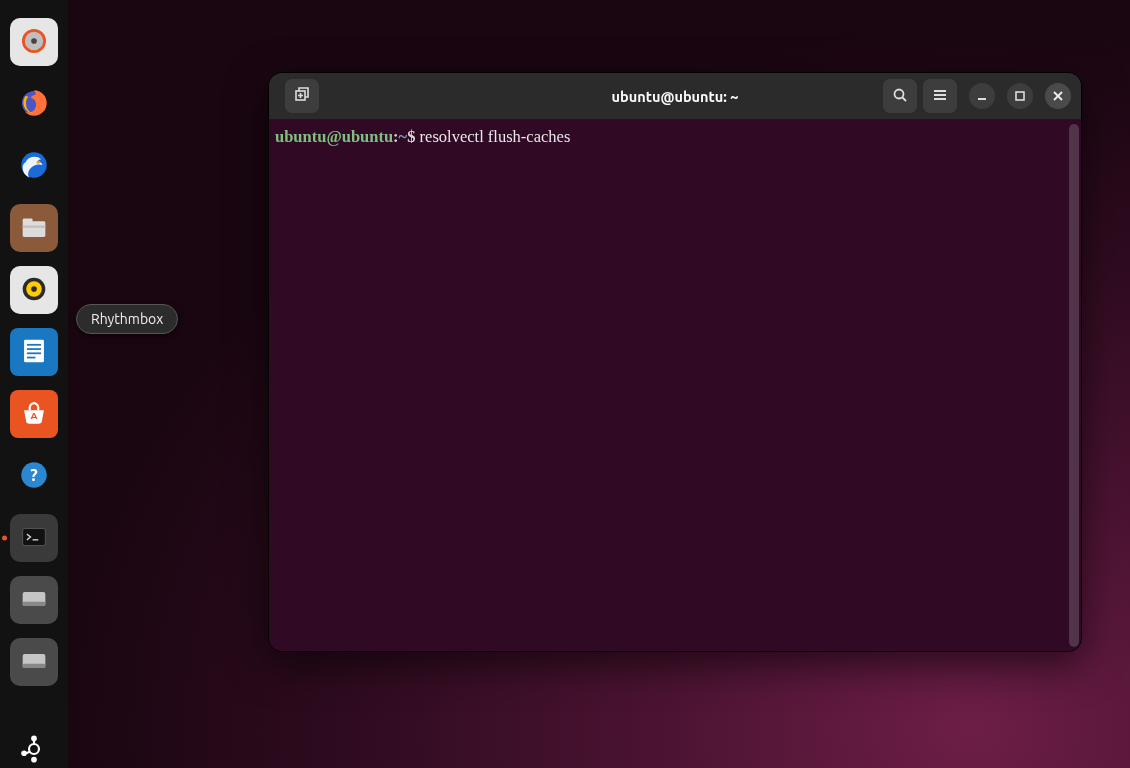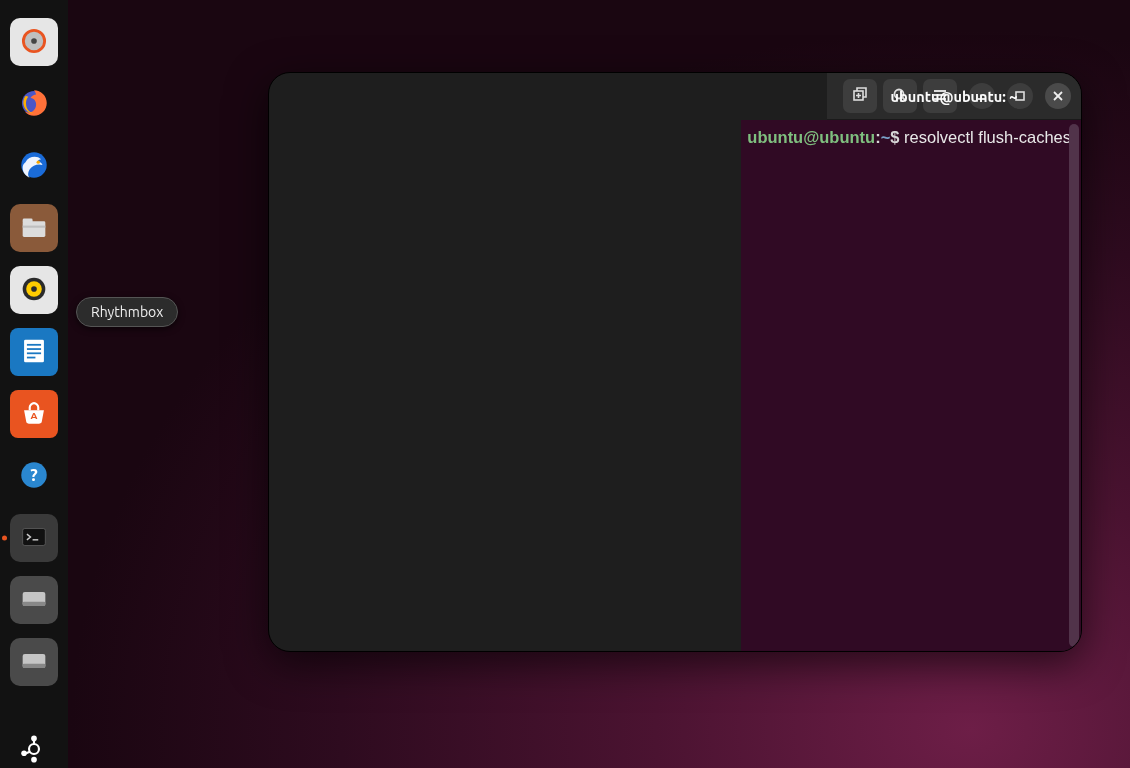--- a/index.html
+++ b/index.html
@@ -23,51 +23,51 @@
   }
   .dock-item.boxed{background:#3a3a3a;}
   .dock-item.light{background:#e6e6e6;}
   .dock-item.running::before{
     content:"";position:absolute;left:-8px;top:50%;transform:translateY(-50%);
     width:5px;height:5px;border-radius:50%;background:#e95420;
   }
   .dock-item svg{width:34px;height:34px;}
   
   #tooltip{
-    position:absolute;left:76px;top:297px;
+    position:absolute;left:76px;top:304px;
     background:#2c2c2c;color:#f0f0f0;font-size:14px;
     padding:6px 14px;border-radius:16px;border:1px solid #555;
     box-shadow:0 2px 6px rgba(0,0,0,.6);
     white-space:nowrap;
   }
   
   #termwin{
     position:absolute;left:268px;top:72px;width:812px;height:578px;
-    background:#1e1e1e;border-radius:22px;box-shadow:0 12px 40px rgba(0,0,0,.6);
-    display:flex;flex-direction:column;overflow:hidden;border:1px solid #000;align-items:flex-end;
+    background:#1e1e1e;border-radius:14px;box-shadow:0 12px 40px rgba(0,0,0,.6);
+    display:flex;flex-direction:column;overflow:hidden;border:1px solid #000;
   }
   #term-header{
     height:46px;background:#2b2b2b;border-bottom:1px solid #1a1a1a;
     display:flex;align-items:center;position:relative;padding:0 10px;
   }
   .hdr-btn{
     width:34px;height:34px;border-radius:7px;background:#3d3d3d;
     display:flex;align-items:center;justify-content:center;margin-left:6px;cursor:pointer;
   }
   .hdr-btn svg{width:16px;height:16px;}
   .hdr-btn.circle{width:26px;height:26px;border-radius:50%;background:#3d3d3d;margin-left:12px;}
   .hdr-btn.circle svg{width:12px;height:12px;}
   .hdr-btn.close{background:#4a4a4a;}
   #term-title{
     position:absolute;left:0;right:0;text-align:center;color:#fcfcfc;font-size:14.5px;font-weight:600;
     pointer-events:none;
   }
   #term-body{
     flex:1;background:#300a24;padding:6px 10px 6px 6px;position:relative;
-    font-family:Liberation Sans, sans-serif;font-size:16.5px;line-height:22px;
+    font-family:Liberation Serif, serif;font-size:16.5px;line-height:22px;
   }
   #term-scroll{
     position:absolute;right:2px;top:4px;bottom:4px;width:10px;border-radius:6px;background:#51334a;
   }
   .tline{white-space:pre;}
   .p-user{color:#7fbf7f;font-weight:bold;}
   .p-sep{color:#d7d7d7;font-weight:bold;}
   .p-path{color:#7aa2c9;font-weight:bold;}
   .p-cmd{color:#e8e8e8;}
   .cursor{

